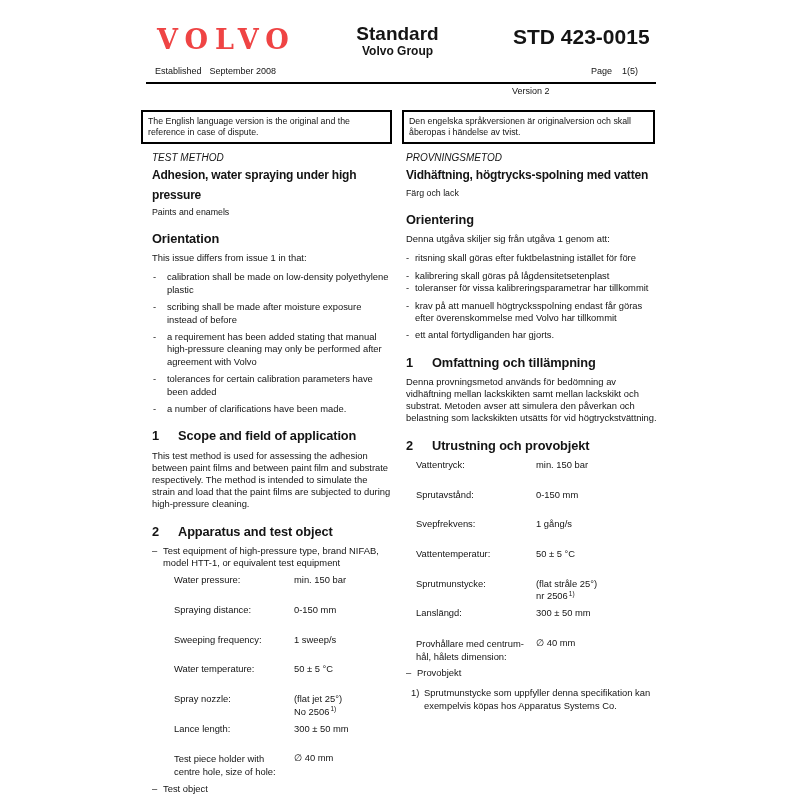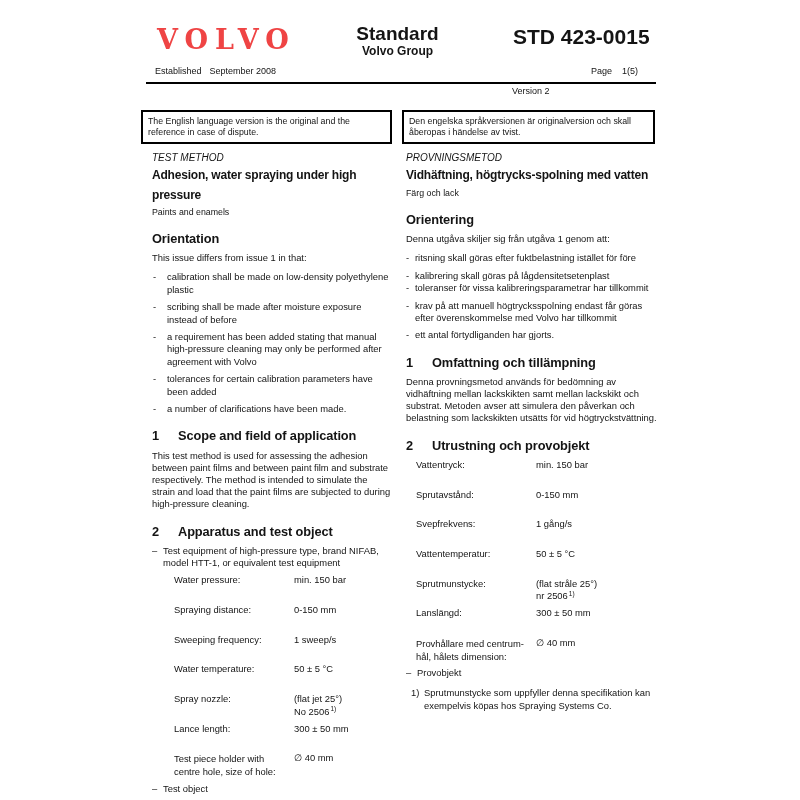--- a/index.html
+++ b/index.html
@@ -210,17 +210,17 @@
         <span class="spec-label">Provhållare med centrum-
 hål, hålets dimension:</span>
         <span class="spec-value"><span>∅ 40 mm</span><div><span></span><span class="sup"></span></div></span>
       </div>
     </div>
 
     <div class="bullet test-object">Provobjekt</div>
 
     <div class="footnote">
       <span class="fn-num">1)</span>
-      <span class="fn-text">Sprutmunstycke som uppfyller denna specifikation kan exempelvis köpas hos Spraying Systems Co.</span>
+      <span class="fn-text">Sprutmunstycke som uppfyller denna specifikation kan exempelvis köpas hos Apparatus Systems Co.</span>
     </div>
   </div>
 
 </div>
 
 </body></html>

